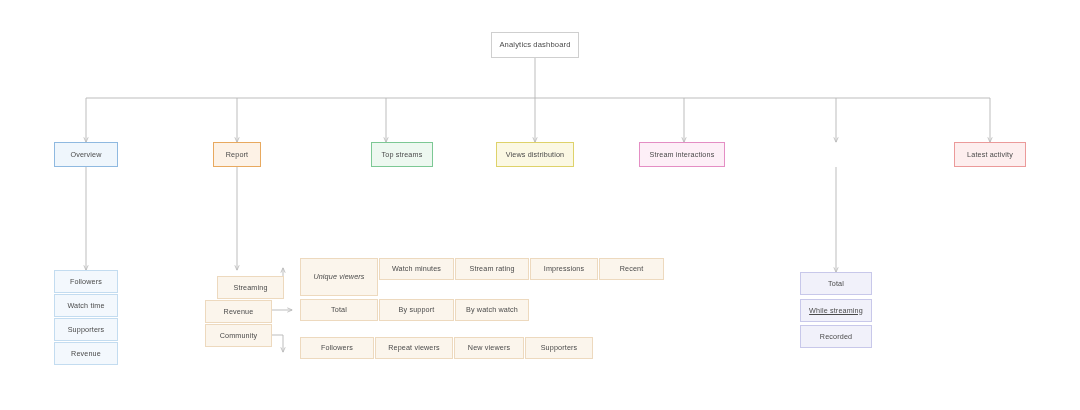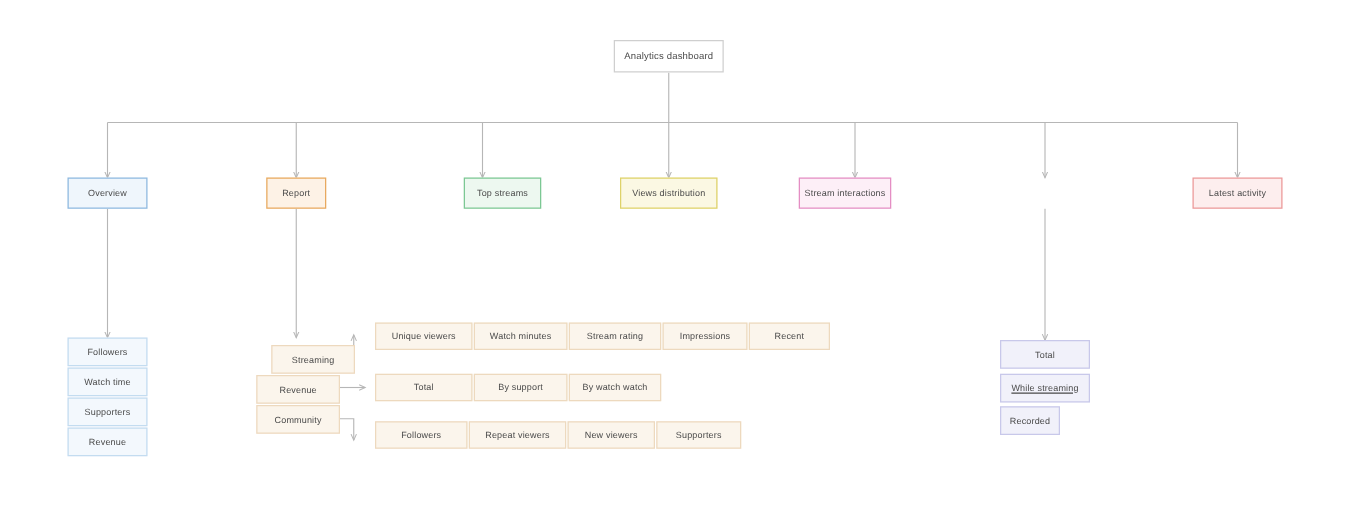--- a/index.html
+++ b/index.html
@@ -104,21 +104,21 @@
   </div>
   <div class="node c-orange" style="left:213px; top:142px; width:48px; height:25px;">
     <span>Report</span>
   </div>
   <div class="node c-green" style="left:355px; top:142px; width:62px; height:25px;margin-left:16px;">
     <span>Top streams</span>
   </div>
   <div class="node c-yellow" style="left:496px; top:142px; width:78px; height:25px;">
     <span>Views distribution</span>
   </div>
-  <div class="node c-pink" style="left:639px; top:142px; width:74px; height:25px;">
+  <div class="node c-pink" style="left:639px; top:142px; width:86px; height:25px;">
     <span>Stream interactions</span>
   </div>
   <div class="node c-red" style="left:954px; top:142px; width:72px; height:25px;justify-content:center;">
     <span>Latest activity</span>
   </div>
 
   <div class="node c-blue-l" style="left:54px; top:270px; width:64px; height:23px;">
     <span>Followers</span>
   </div>
   <div class="node c-blue-l" style="left:54px; top:294px; width:64px; height:23px;">
@@ -134,21 +134,21 @@
   <div class="node c-orange-l" style="left:205px; top:276px; width:67px; height:23px;margin-left:12px;">
     <span>Streaming</span>
   </div>
   <div class="node c-orange-l" style="left:205px; top:300px; width:67px; height:23px;">
     <span>Revenue</span>
   </div>
   <div class="node c-orange-l" style="left:205px; top:324px; width:67px; height:23px;">
     <span>Community</span>
   </div>
 
-  <div class="node c-orange-l" style="left:300px; top:258px; width:78px; height:22px;">
+  <div class="node c-orange-l" style="left:300px; top:258px; width:78px; height:38px;font-style:italic;">
     <span>Unique viewers</span>
   </div>
   <div class="node c-orange-l" style="left:379px; top:258px; width:75px; height:22px;">
     <span>Watch minutes</span>
   </div>
   <div class="node c-orange-l" style="left:455px; top:258px; width:74px; height:22px;">
     <span>Stream rating</span>
   </div>
   <div class="node c-orange-l" style="left:530px; top:258px; width:68px; height:22px;">
     <span>Impressions</span>
@@ -179,17 +179,17 @@
   <div class="node c-orange-l" style="left:525px; top:337px; width:68px; height:22px;">
     <span>Supporters</span>
   </div>
 
   <div class="node c-purple-l" style="left:800px; top:272px; width:72px; height:23px;">
     <span>Total</span>
   </div>
   <div class="node c-purple-l" style="left:800px; top:299px; width:72px; height:23px;text-decoration:underline;">
     <span>While streaming</span>
   </div>
-  <div class="node c-purple-l" style="left:800px; top:325px; width:48px; height:23px;">
+  <div class="node c-purple-l" style="left:800px; top:325px; width:72px; height:23px;">
     <span>Recorded</span>
   </div>
 
 </div>
 
 </body></html>

